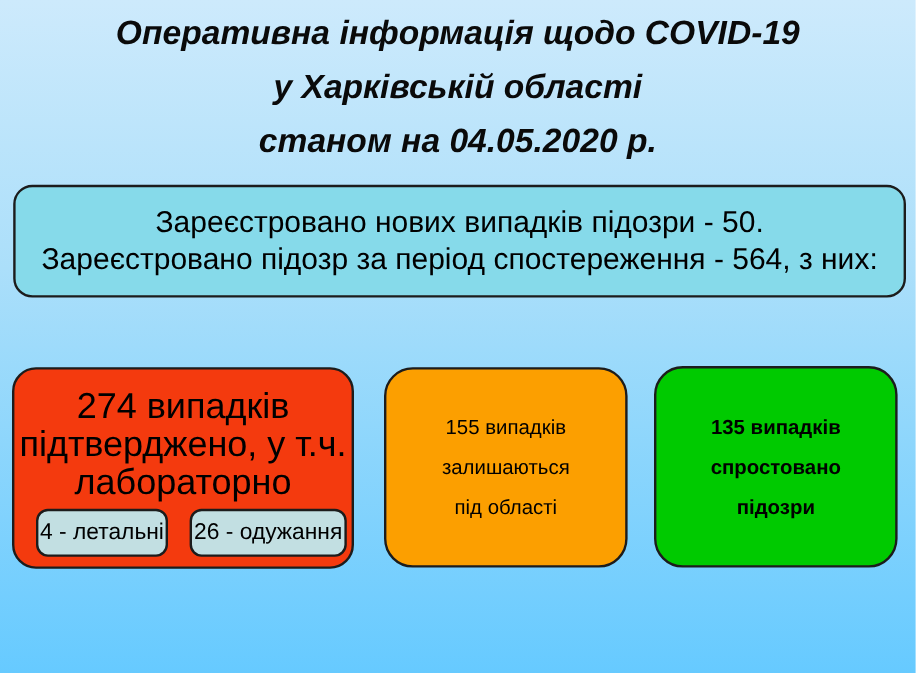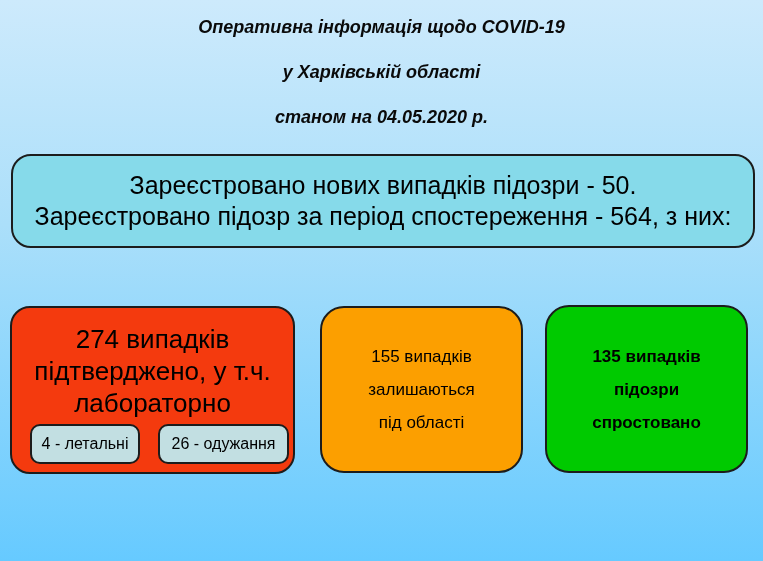--- a/index.html
+++ b/index.html
@@ -16,21 +16,21 @@
     color: #000;
   }
   .title {
     position: absolute;
     top: 5px;
     left: 0;
     width: 100%;
     text-align: center;
   }
   .title-line {
-    font-size: 18px;
+    font-size: 28px;
     font-weight: bold;
     font-style: italic;
     line-height: 45px;
     color: #0a0a0a;
   }
   .summary-box {
     position: absolute;
     left: 11px;
     top: 154px;
     width: 744px;
@@ -84,41 +84,41 @@
     background: #00ca00;
     display: flex;
     flex-direction: column;
     justify-content: center;
     font-weight: bold;
   }
   .card-red .card-text {
     padding-top: 15px;
   }
   .card-line {
-    font-size: 26px;
+    font-size: 30px;
     line-height: 32px;
     white-space: nowrap;
   }
   .card-orange .card-line,
   .card-green .card-line {
     font-size: 17px;
     line-height: 33px;
   }
   .badge {
     position: absolute;
     bottom: 8px;
     height: 40px;
     box-sizing: border-box;
     background: #c2dfe2;
     border: 2px solid #1c1c1c;
     border-radius: 10px;
     display: flex;
     align-items: center;
     justify-content: center;
-    font-size: 16px;
+    font-size: 19px;
     white-space: nowrap;
   }
   .badge-lethal {
     left: 18px;
     width: 110px;
   }
   .badge-recovered {
     right: 4px;
     width: 131px;
   }
@@ -127,21 +127,21 @@
 <body>
 
 <div class="canvas">
 
   <div class="title">
     <div class="title-line">Оперативна інформація щодо COVID-19</div>
     <div class="title-line">у Харківській області</div>
     <div class="title-line">станом на 04.05.2020 р.</div>
   </div>
 
-  <div class="summary-box" style="background: rgb(134, 218, 234); border-radius: 20px;">
+  <div class="summary-box" style="background: rgb(134, 218, 234);">
     <div class="summary-line">Зареєстровано нових випадків підозри - 50.</div>
     <div class="summary-line">Зареєстровано підозр за період спостереження - 564, з них:</div>
   </div>
 
   <div class="card card-red" style="background: rgb(244, 58, 14);">
     <div class="card-text">
       <div class="card-line">274 випадків</div>
       <div class="card-line">підтверджено, у т.ч.</div>
       <div class="card-line">лабораторно</div>
     </div>
@@ -154,17 +154,17 @@
   </div>
 
   <div class="card card-orange" style="background: rgb(252, 159, 0);">
     <div class="card-line">155 випадків</div>
     <div class="card-line">залишаються</div>
     <div class="card-line">під області</div>
   </div>
 
   <div class="card card-green" style="background: rgb(0, 202, 0);">
     <div class="card-line">135 випадків</div>
+    <div class="card-line">спростовано</div>
     <div class="card-line">підозри</div>
-    <div class="card-line">спростовано</div>
   </div>
 
 </div>
 
 </body></html>

